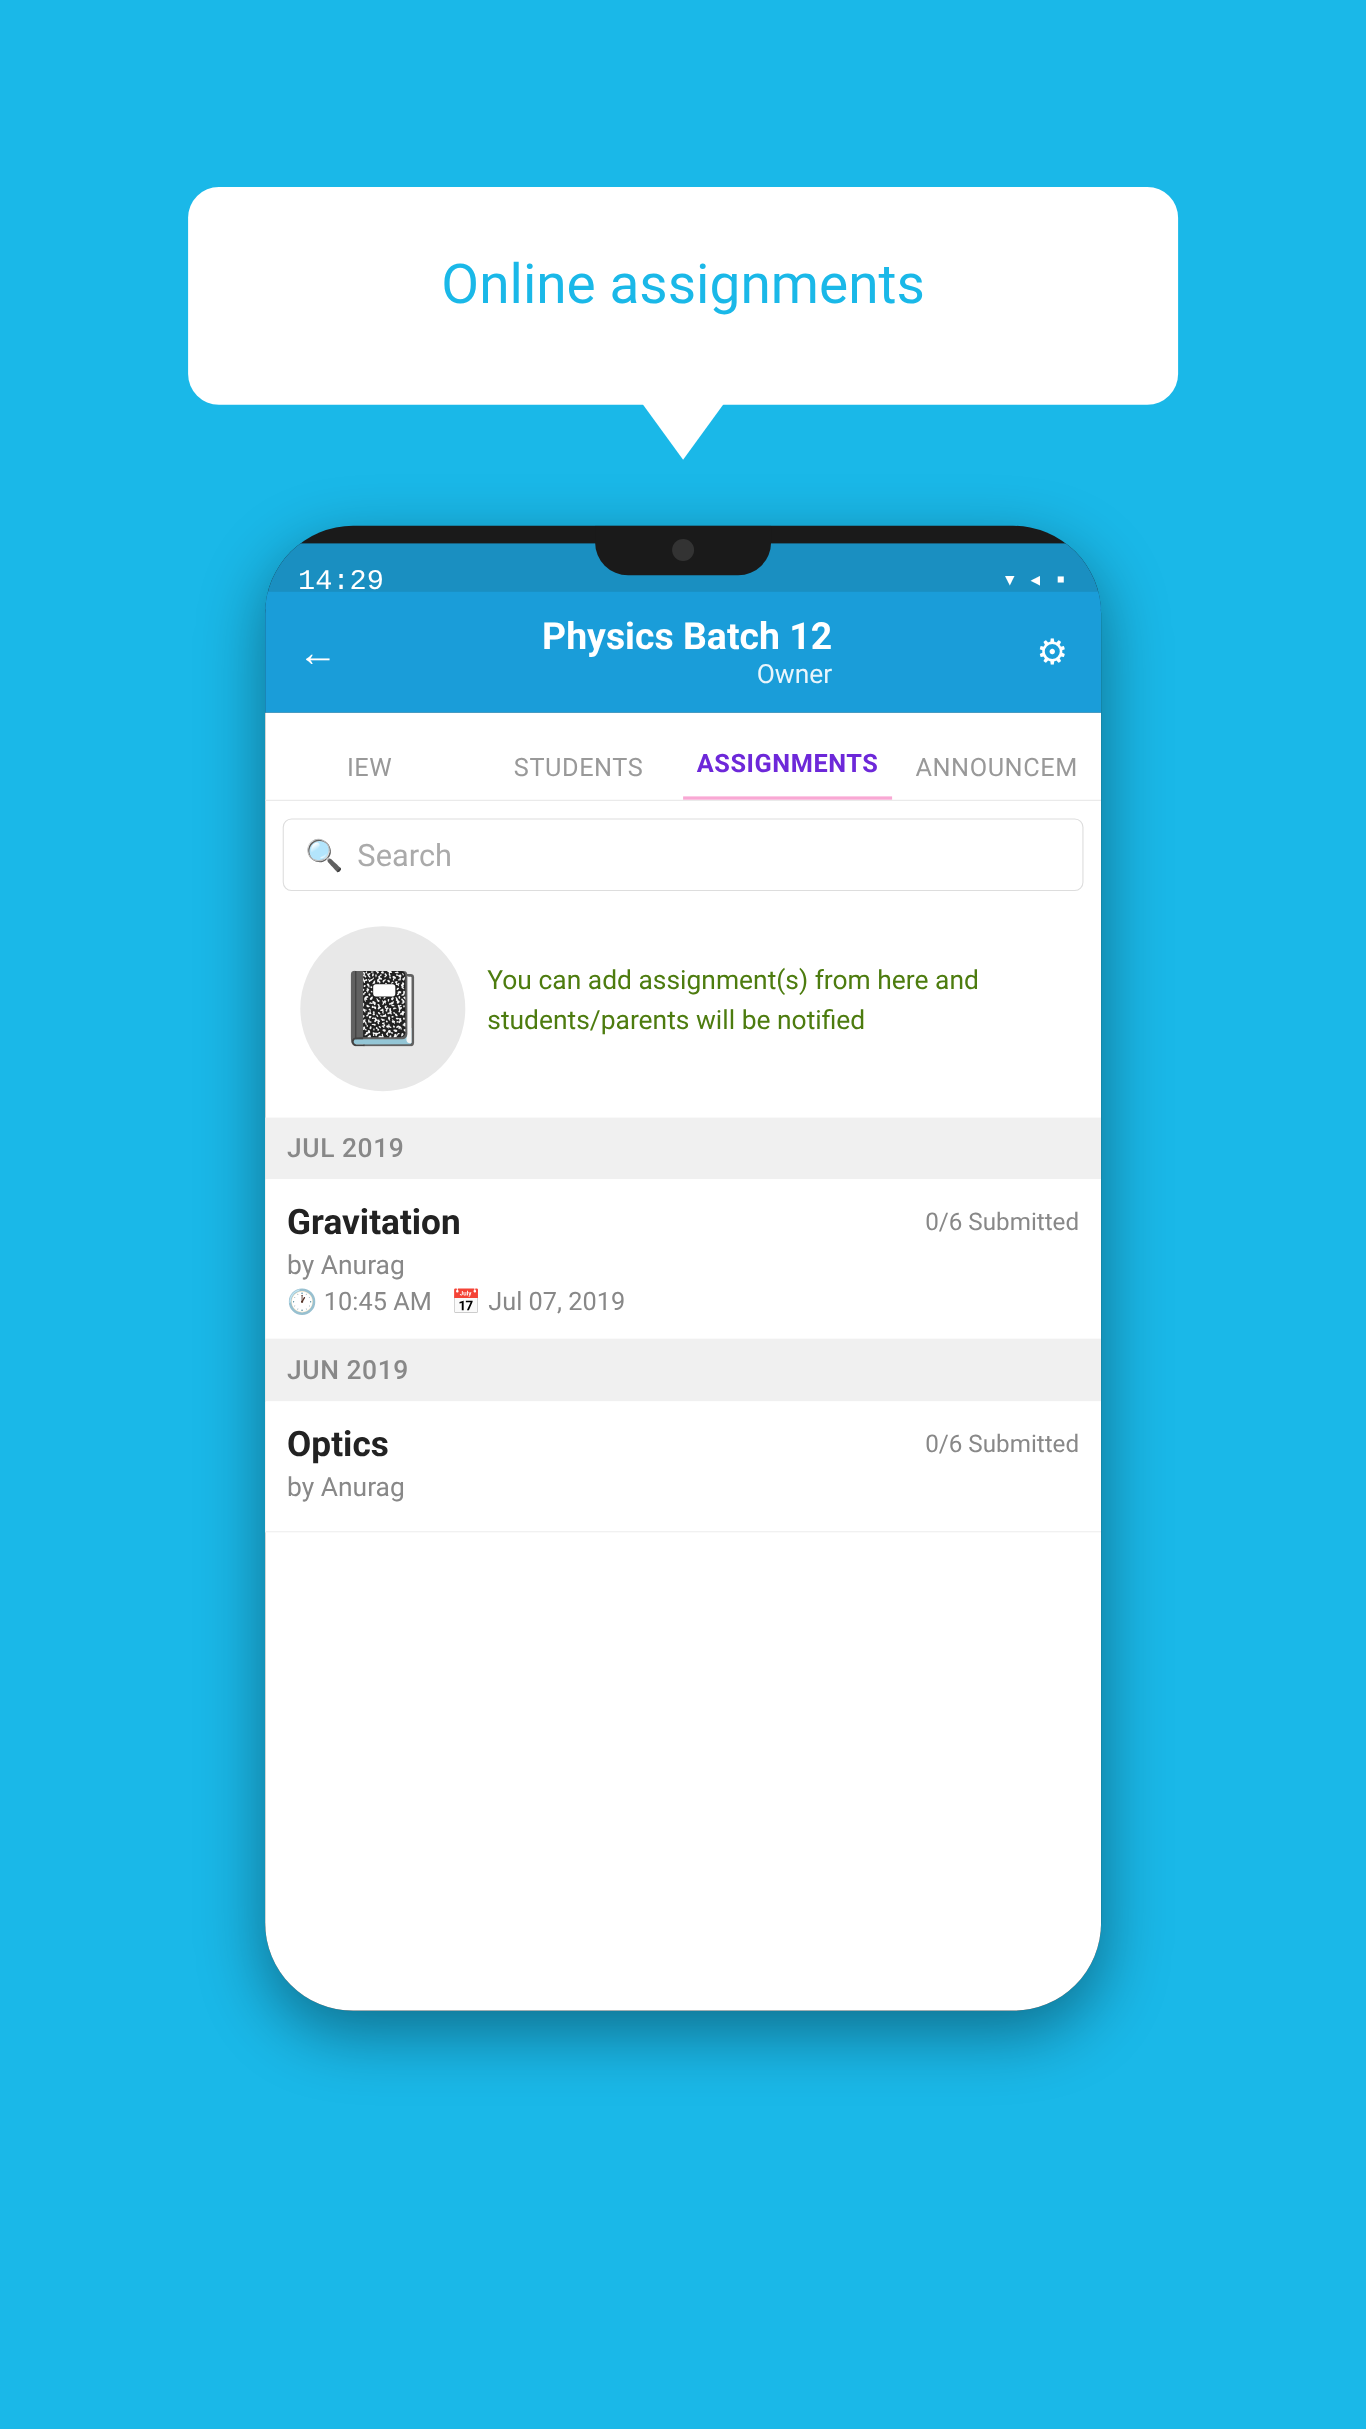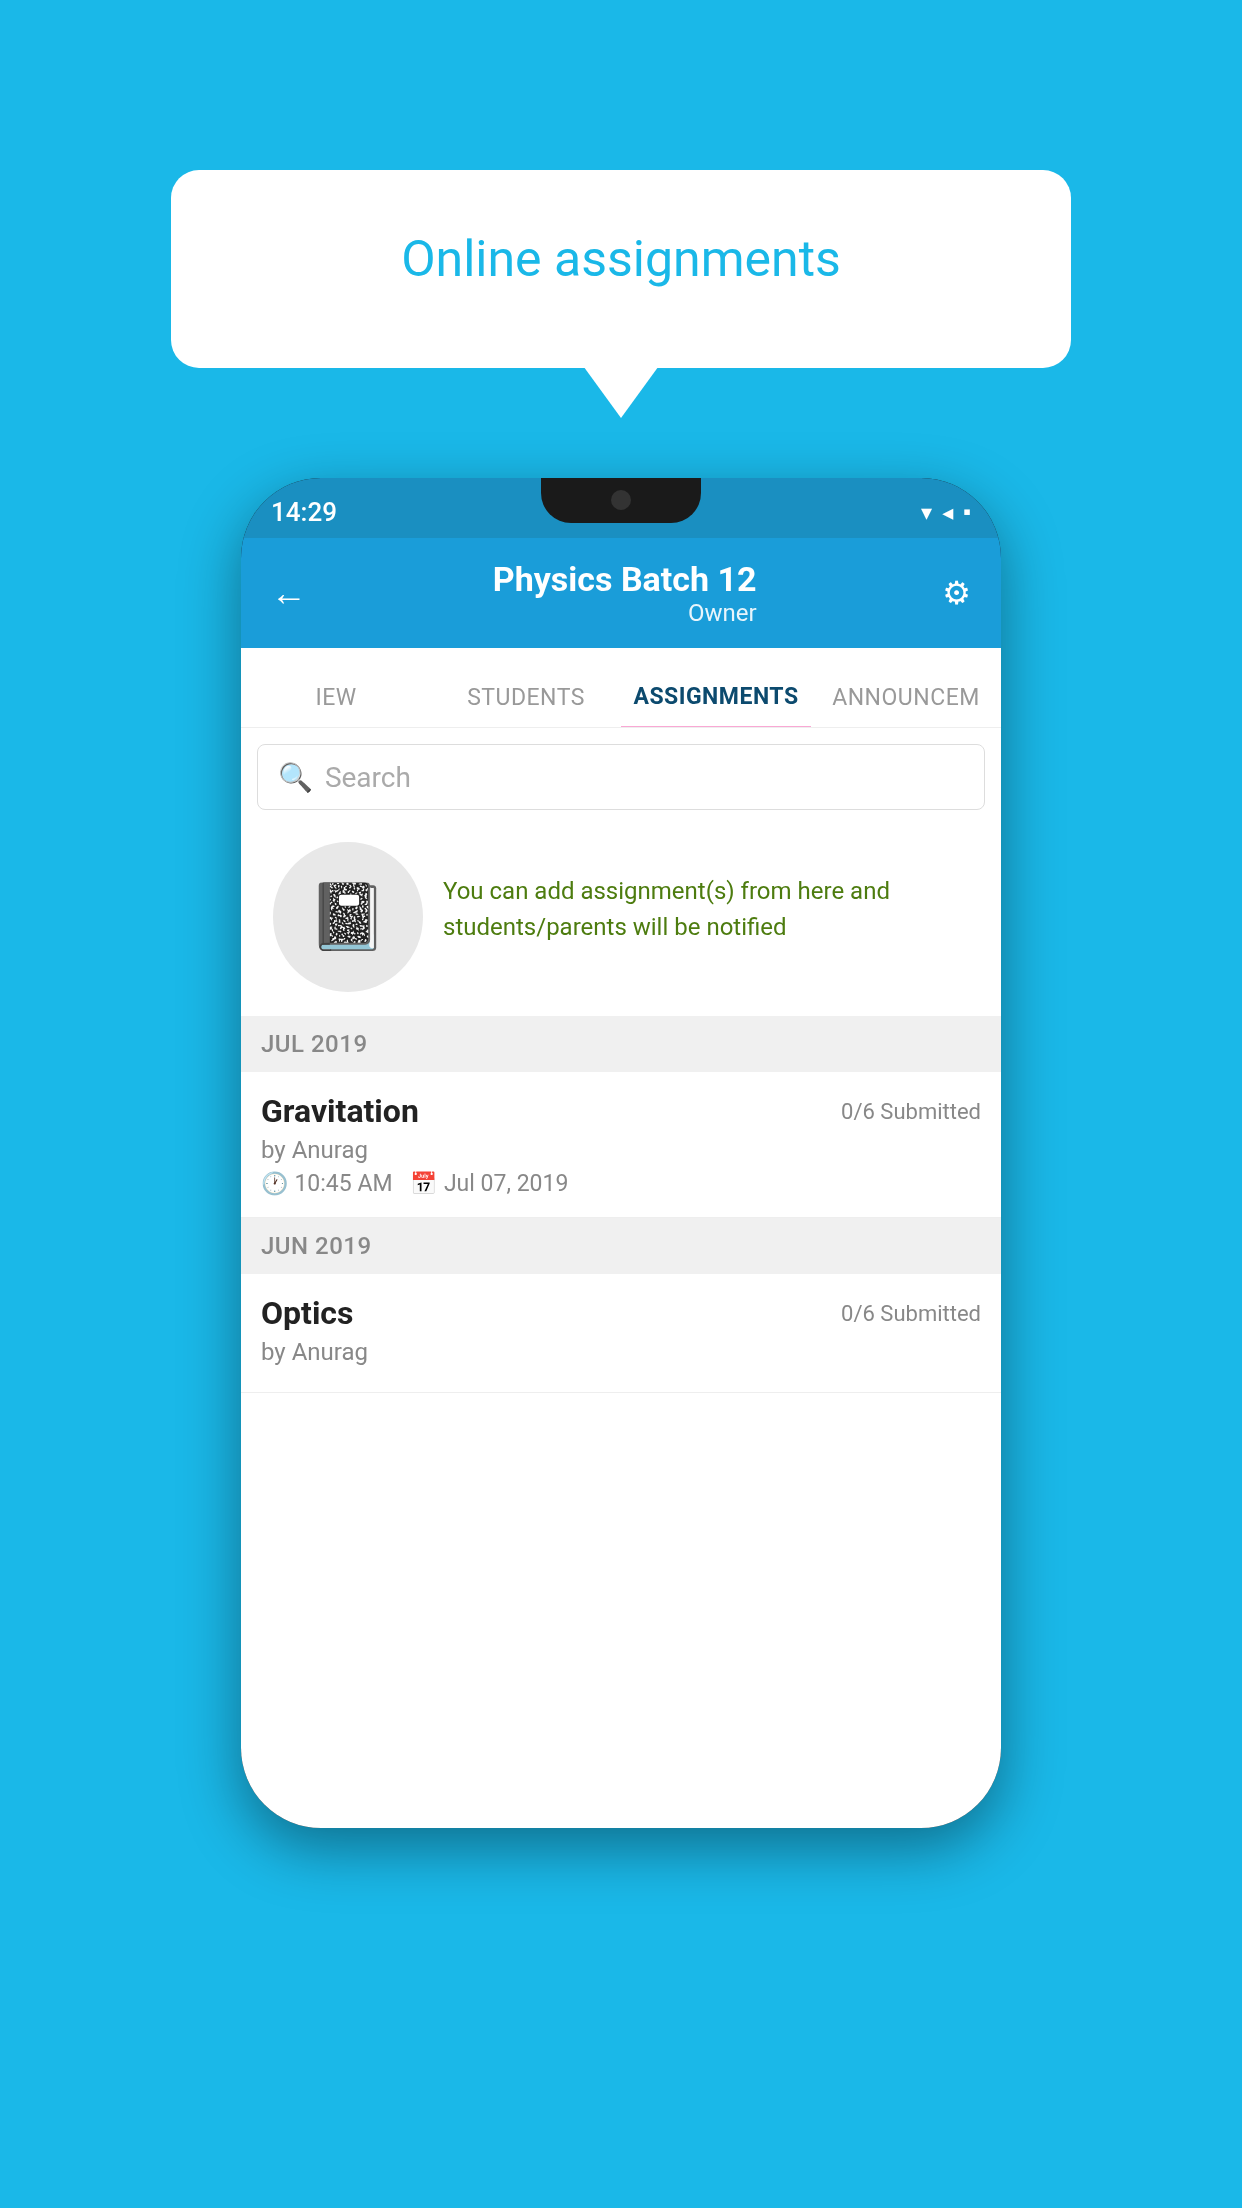--- a/index.html
+++ b/index.html
@@ -91,31 +91,32 @@
       border-radius: 50%;
       position: absolute;
       top: 12px;
       left: 50%;
       transform: translateX(-50%);
     }
 
     
     .status-bar {
       position: absolute;
-      top: 0;
+      top: 16px;
       left: 0;
       right: 0;
       height: 60px;
       background: #1a8fc1;
       display: flex;
       align-items: center;
       justify-content: space-between;
       padding: 0 30px;
       padding-top: 8px;
       z-index: 5;
+      font-family: Liberation Mono, monospace;
     }
 
     .status-time {
       color: white;
       font-size: 26px;
       font-weight: 500;
     }
 
     .status-icons {
       display: flex;
@@ -188,22 +189,22 @@
       text-align: center;
       padding-bottom: 16px;
       font-size: 23px;
       color: #999;
       font-weight: 400;
       letter-spacing: 0.5px;
       text-transform: uppercase;
     }
 
     .tab.active {
-      color: #0c4a6e;
-      border-bottom: 1px solid #f9a8d4;
+      color: #6d28d9;
+      border-bottom: 3px solid #f9a8d4;
       font-weight: 700;
     }
 
     
     .screen-content {
       position: absolute;
       top: 250px;
       left: 0;
       right: 0;
       bottom: 0;

